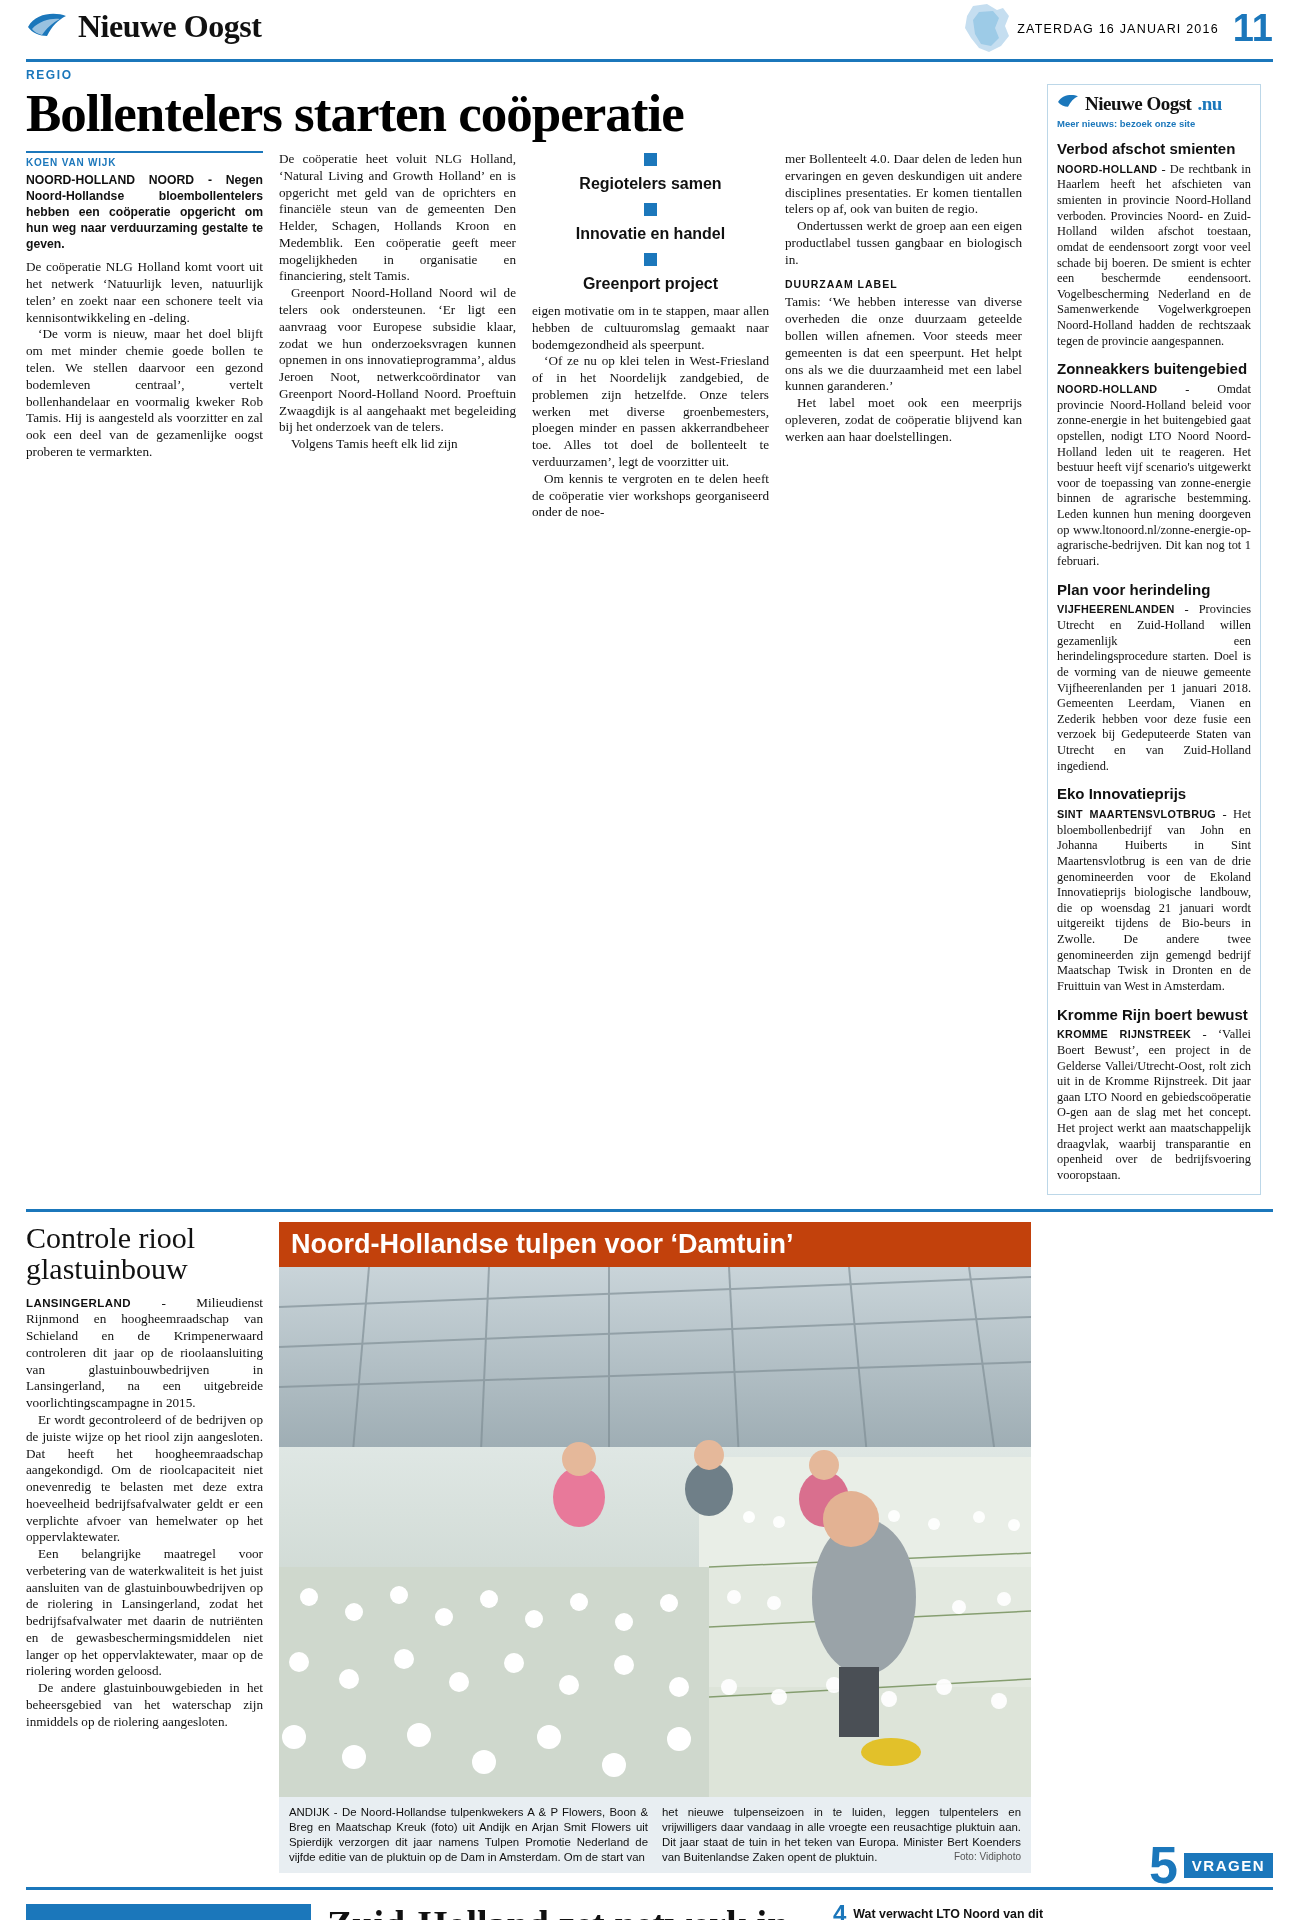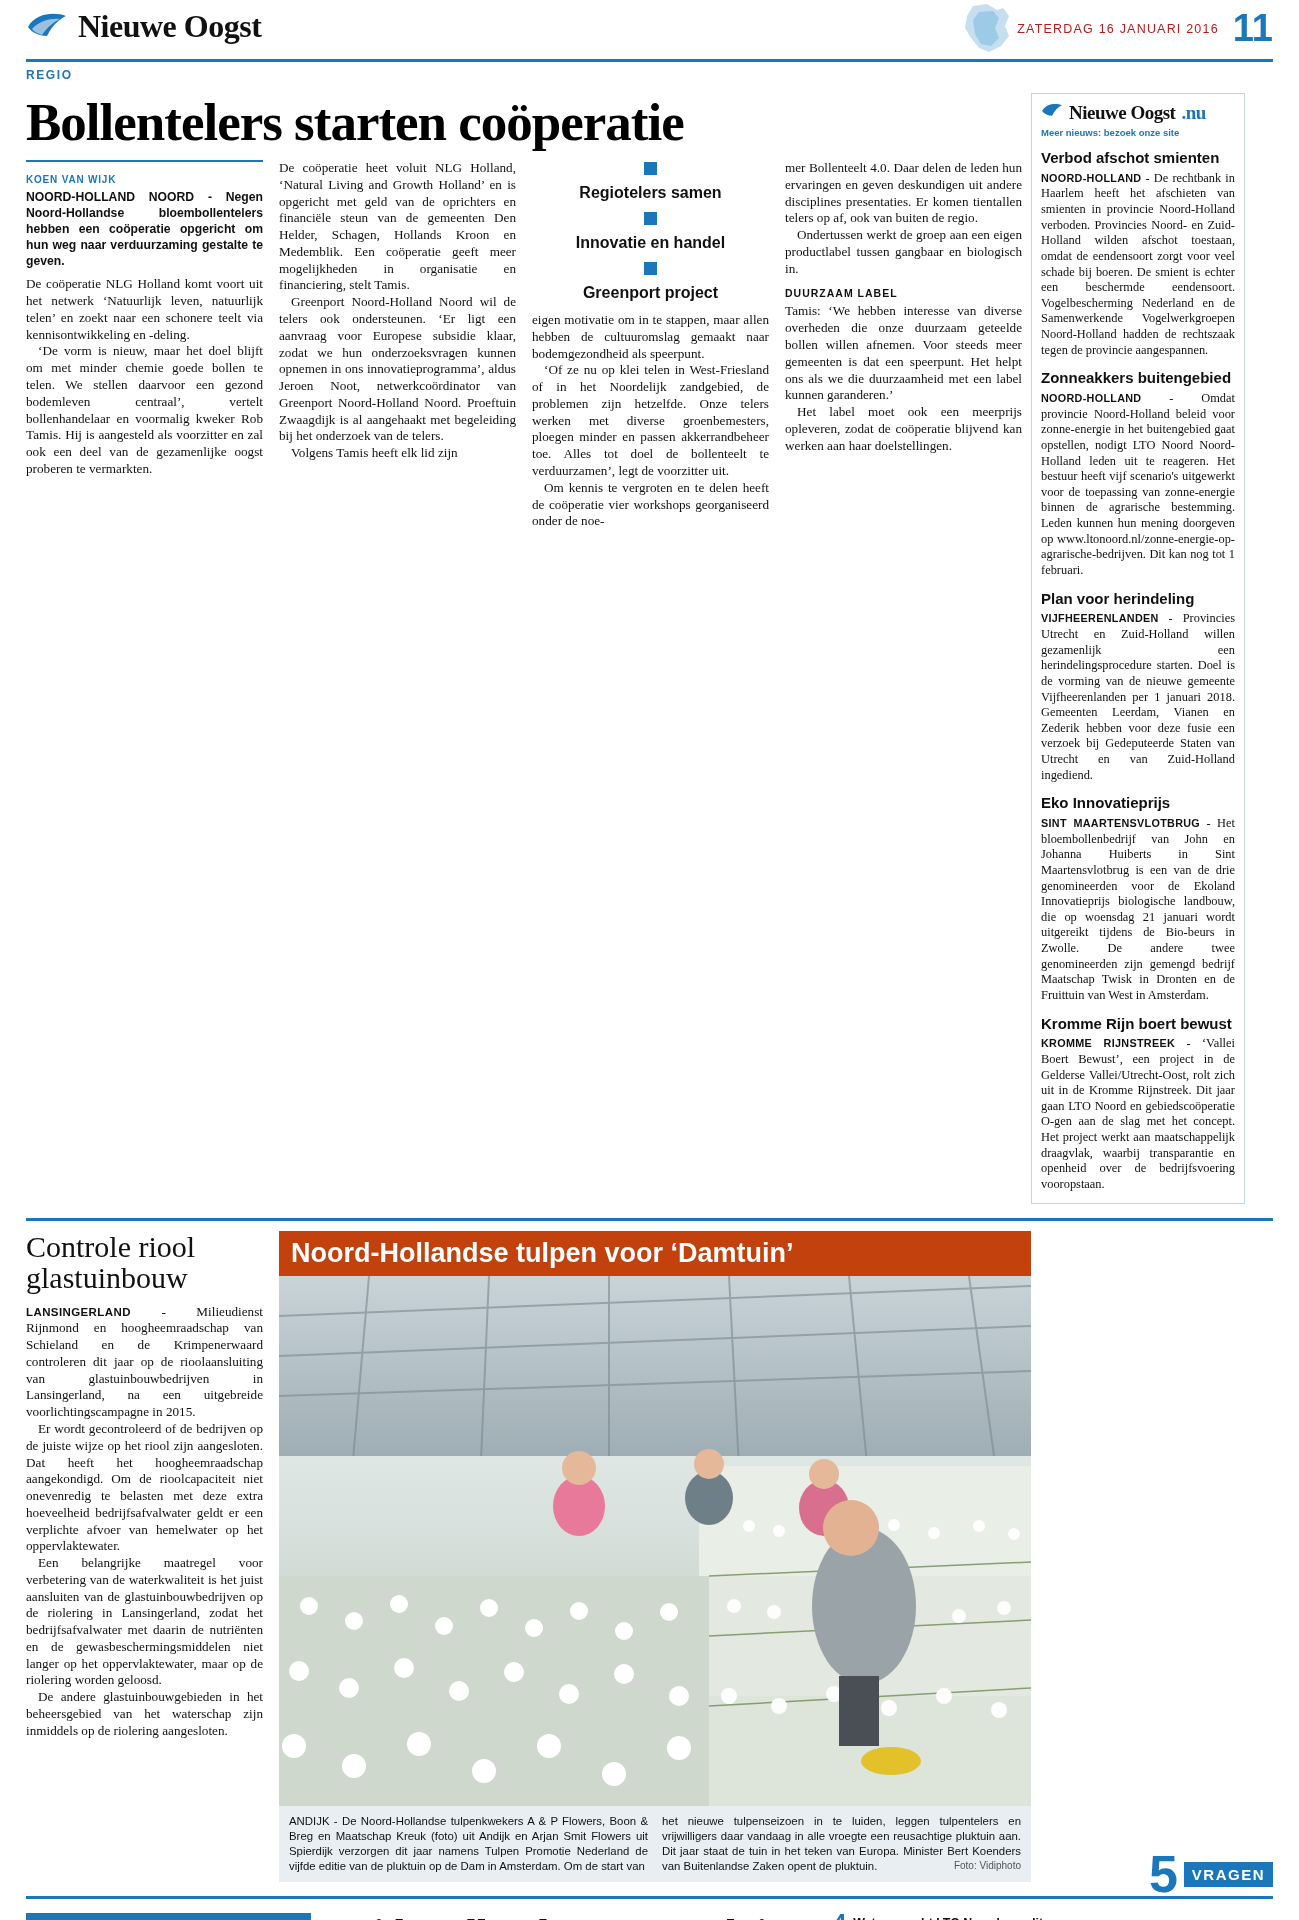--- a/index.html
+++ b/index.html
@@ -17,49 +17,49 @@
   
   .masthead { position:relative; height:62px; border-bottom:3px solid #1b77bb; }
   .logo-wrap { display:flex; align-items:center; gap:10px; padding-top:8px; }
   .logo-mark { width:42px; height:34px; position:relative; }
   .logo-mark svg { display:block; }
   .logo-text {
     font-family:"Liberation Serif", serif;
     font-size:32px; font-weight:bold; letter-spacing:-0.5px; color:#111;
   }
   .mast-right { position:absolute; right:0; top:10px; display:flex; align-items:flex-end; gap:14px; }
-  .mast-date { font-family:"Liberation Sans", sans-serif; font-size:12.5px; letter-spacing:1.2px; color:#b91c1c; padding-bottom:10px; }
+  .mast-date { font-family:"Liberation Sans", sans-serif; font-size:12.5px; letter-spacing:1.2px; color:#000000; padding-bottom:10px; }
   .mast-page { font-family:"Liberation Sans", sans-serif; font-size:38px; font-weight:bold; color:#1b77bb; line-height:0.95; }
   .mast-map { position:absolute; right:250px; top:2px; width:70px; height:54px; opacity:0.85; }
 
   .regio-label {
     font-family:"Liberation Sans", sans-serif; font-size:12px; font-weight:bold;
     letter-spacing:1.6px; color:#1b77bb; padding:6px 0 2px 0;
   }
 
   
   .headline {
     font-family:"Liberation Serif", serif;
     font-size:53px; font-weight:bold; letter-spacing:-1px;
     line-height:1.04; margin:2px 0 10px 0; color:#000;
     width:1010px;
   }
 
   
-  .top-area { display:flex; gap:0;margin-top:9px; }
+  .top-area { display:flex; gap:16px; }
   .top-left { width:1005px; }
   .rail { width:214px; }
 
   .cols { display:flex; gap:16px; }
   .col { width:237px; }
 
   .byline {
     font-family:"Liberation Sans", sans-serif; font-size:10px; font-weight:bold;
     letter-spacing:0.8px; color:#1b77bb; border-top:2px solid #1b77bb;
-    padding-top:12px; margin-bottom:5px;
+    padding-top:4px; margin-bottom:5px;
   }
   p.body { font-size:13.2px; line-height:1.27; margin:0; text-align:justify; hyphens:auto; }
   p.body + p.body { text-indent:12px; }
   .lead { font-family:"Liberation Sans", sans-serif; font-size:12.2px; font-weight:bold; line-height:1.3; text-align:justify; margin:0 0 7px 0; }
   .place { font-family:"Liberation Sans", sans-serif; font-weight:bold; font-size:11.5px; letter-spacing:0.4px; }
 
   .bullets { margin:2px 0 8px 0; }
   .bullet-row { display:flex; align-items:center; gap:9px; margin-bottom:10px;flex-direction:column; }
   .bullet-sq { width:13px; height:13px; background:#1b77bb; flex:0 0 auto; }
   .bullet-txt { font-family:"Liberation Sans", sans-serif; font-size:16px; font-weight:bold; color:#111; }

